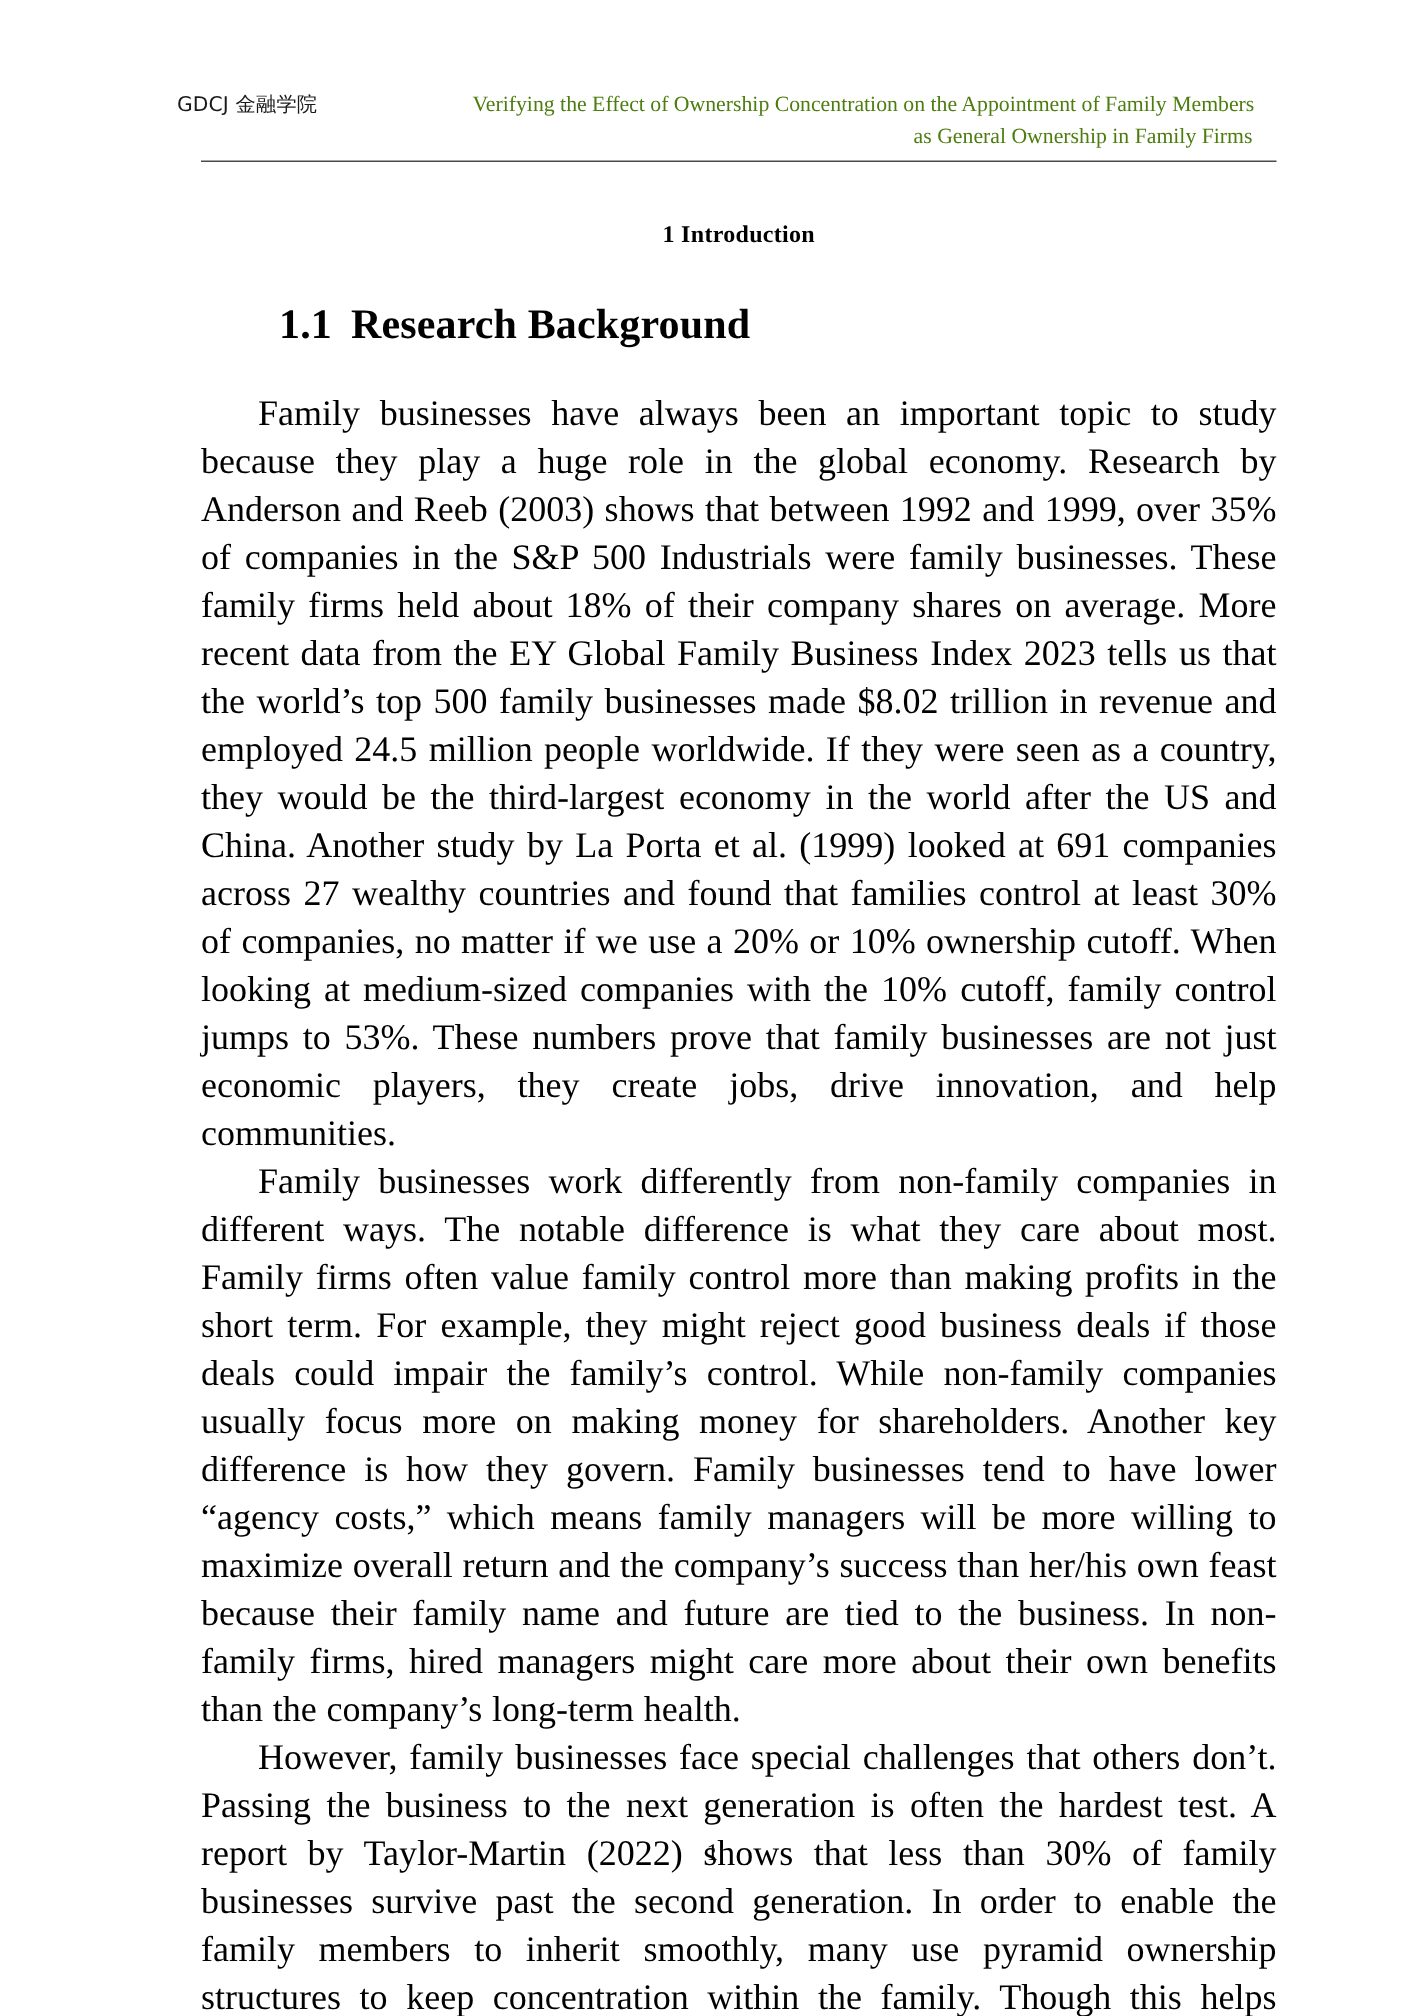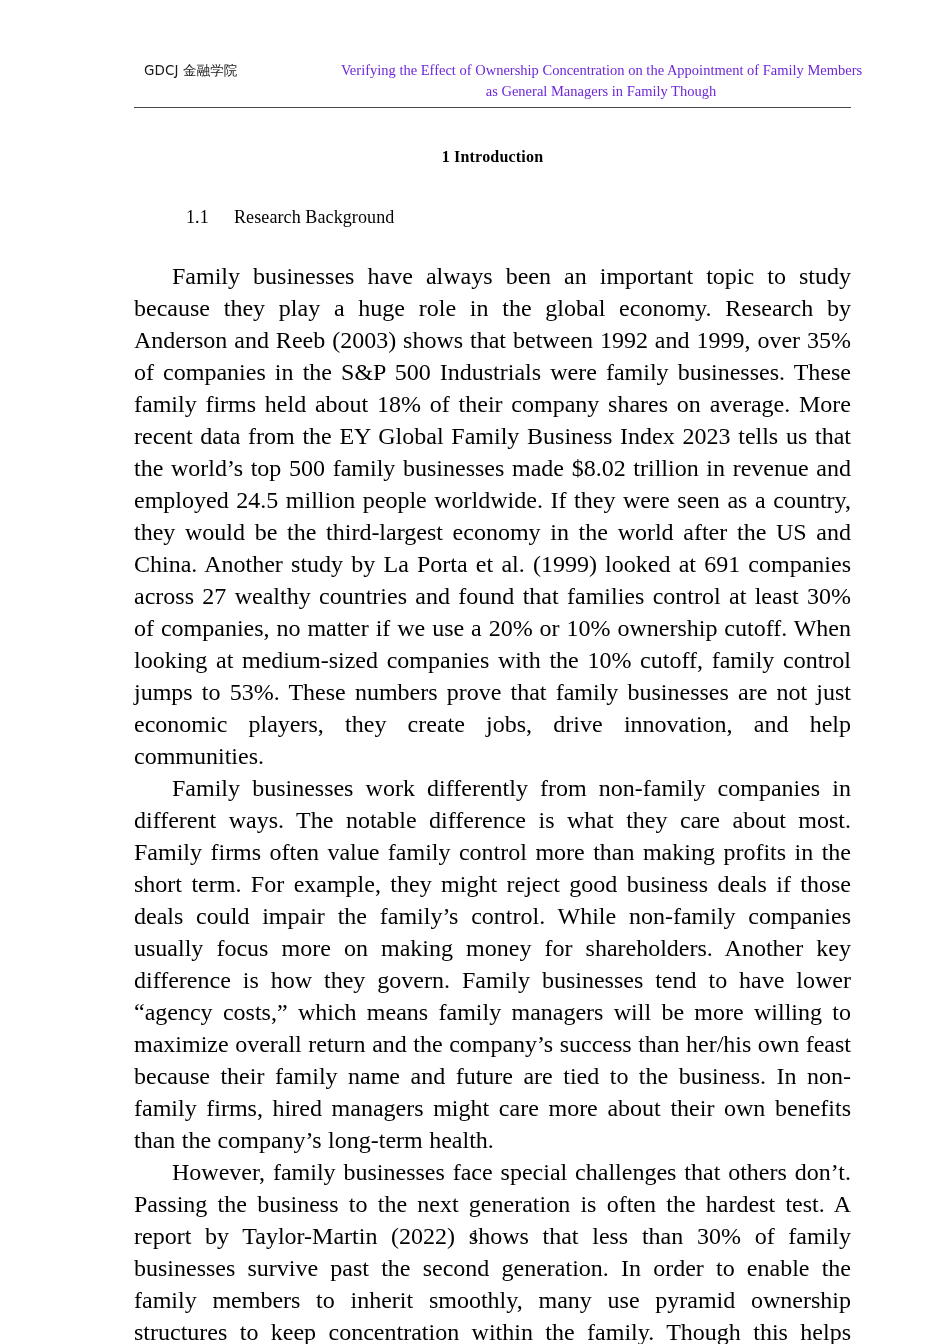--- a/index.html
+++ b/index.html
@@ -17,44 +17,44 @@
     margin: 0 auto;
     overflow: hidden;
     font-family: "Liberation Serif", "DejaVu Serif", serif;
     color: #000000;
     box-sizing: border-box;
   }
 
   
   .page-header {
     position: absolute;
-    left: 144px;
+    left: 118px;
     top: 60px;
     width: 717px;
     display: flex;
     flex-direction: row;
     align-items: flex-start;
     justify-content: space-between;
   }
 
   .header-institution {
     font-family: "DejaVu Sans", "Liberation Sans", sans-serif;
     font-size: 13.5px;
     line-height: 19px;
     white-space: nowrap;
     color: #1a1a1a;
     letter-spacing: 0.1px;
     padding-top: 1px;
   }
 
   .header-title {
-    text-align: center;
+    text-align: right;
     font-size: 14.5px;
     line-height: 20.5px;
-    color: #6d28d9;
+    color: #4d7c0f;
     max-width: 520px;
   }
 
   .header-title .htline {
     display: block;
     white-space: nowrap;
   }
 
   .header-rule {
     position: absolute;
@@ -77,22 +77,22 @@
     text-align: center;
     font-size: 16px;
     font-weight: bold;
     line-height: 34px;
     margin: 0;
     padding-top: 14px;
     letter-spacing: 0.2px;
   }
 
   .section-heading {
-    font-size: 18px;
-    font-weight: normal;
+    font-size: 28px;
+    font-weight: bold;
     line-height: 30px;
     margin: 0;
     padding-top: 28px;
     padding-left: 52px;
     letter-spacing: 0.1px;
   }
 
   .section-heading .sec-num {
     display: inline-block;
     min-width: 48px;
@@ -127,21 +127,21 @@
 </style>
 </head>
 <body>
 
 <div class="page">
 
   <div class="page-header">
     <div class="header-institution">GDCJ 金融学院</div>
     <div class="header-title">
       <span class="htline">Verifying the Effect of Ownership Concentration on the Appointment of Family Members</span>
-      <span class="htline">as General Managers in Family Though</span>
+      <span class="htline">as General Ownership in Family Firms</span>
     </div>
   </div>
 
   <div class="header-rule"></div>
 
   <div class="content">
 
     <h1 class="chapter-title">1 Introduction</h1>
 
     <h2 class="section-heading">

